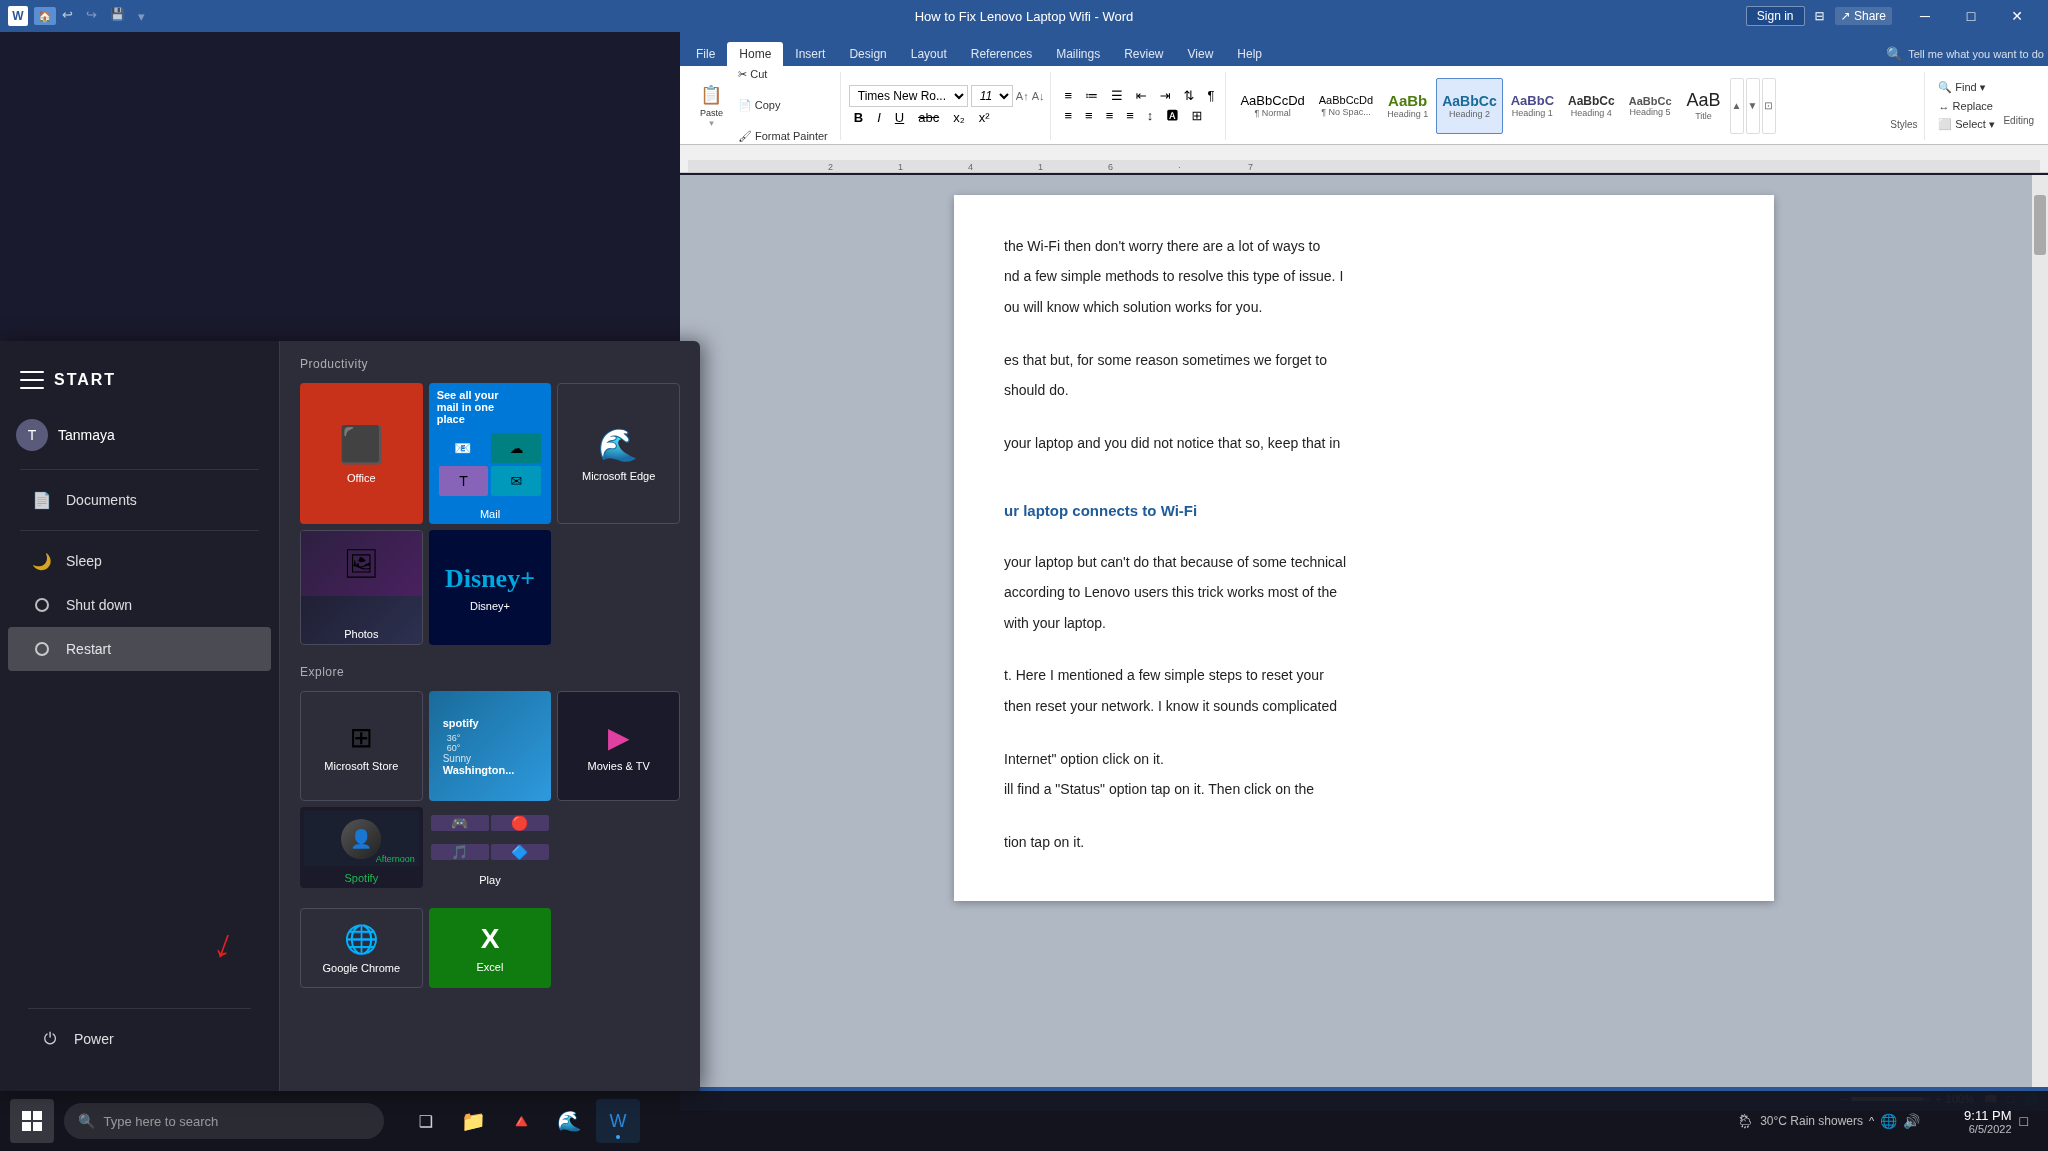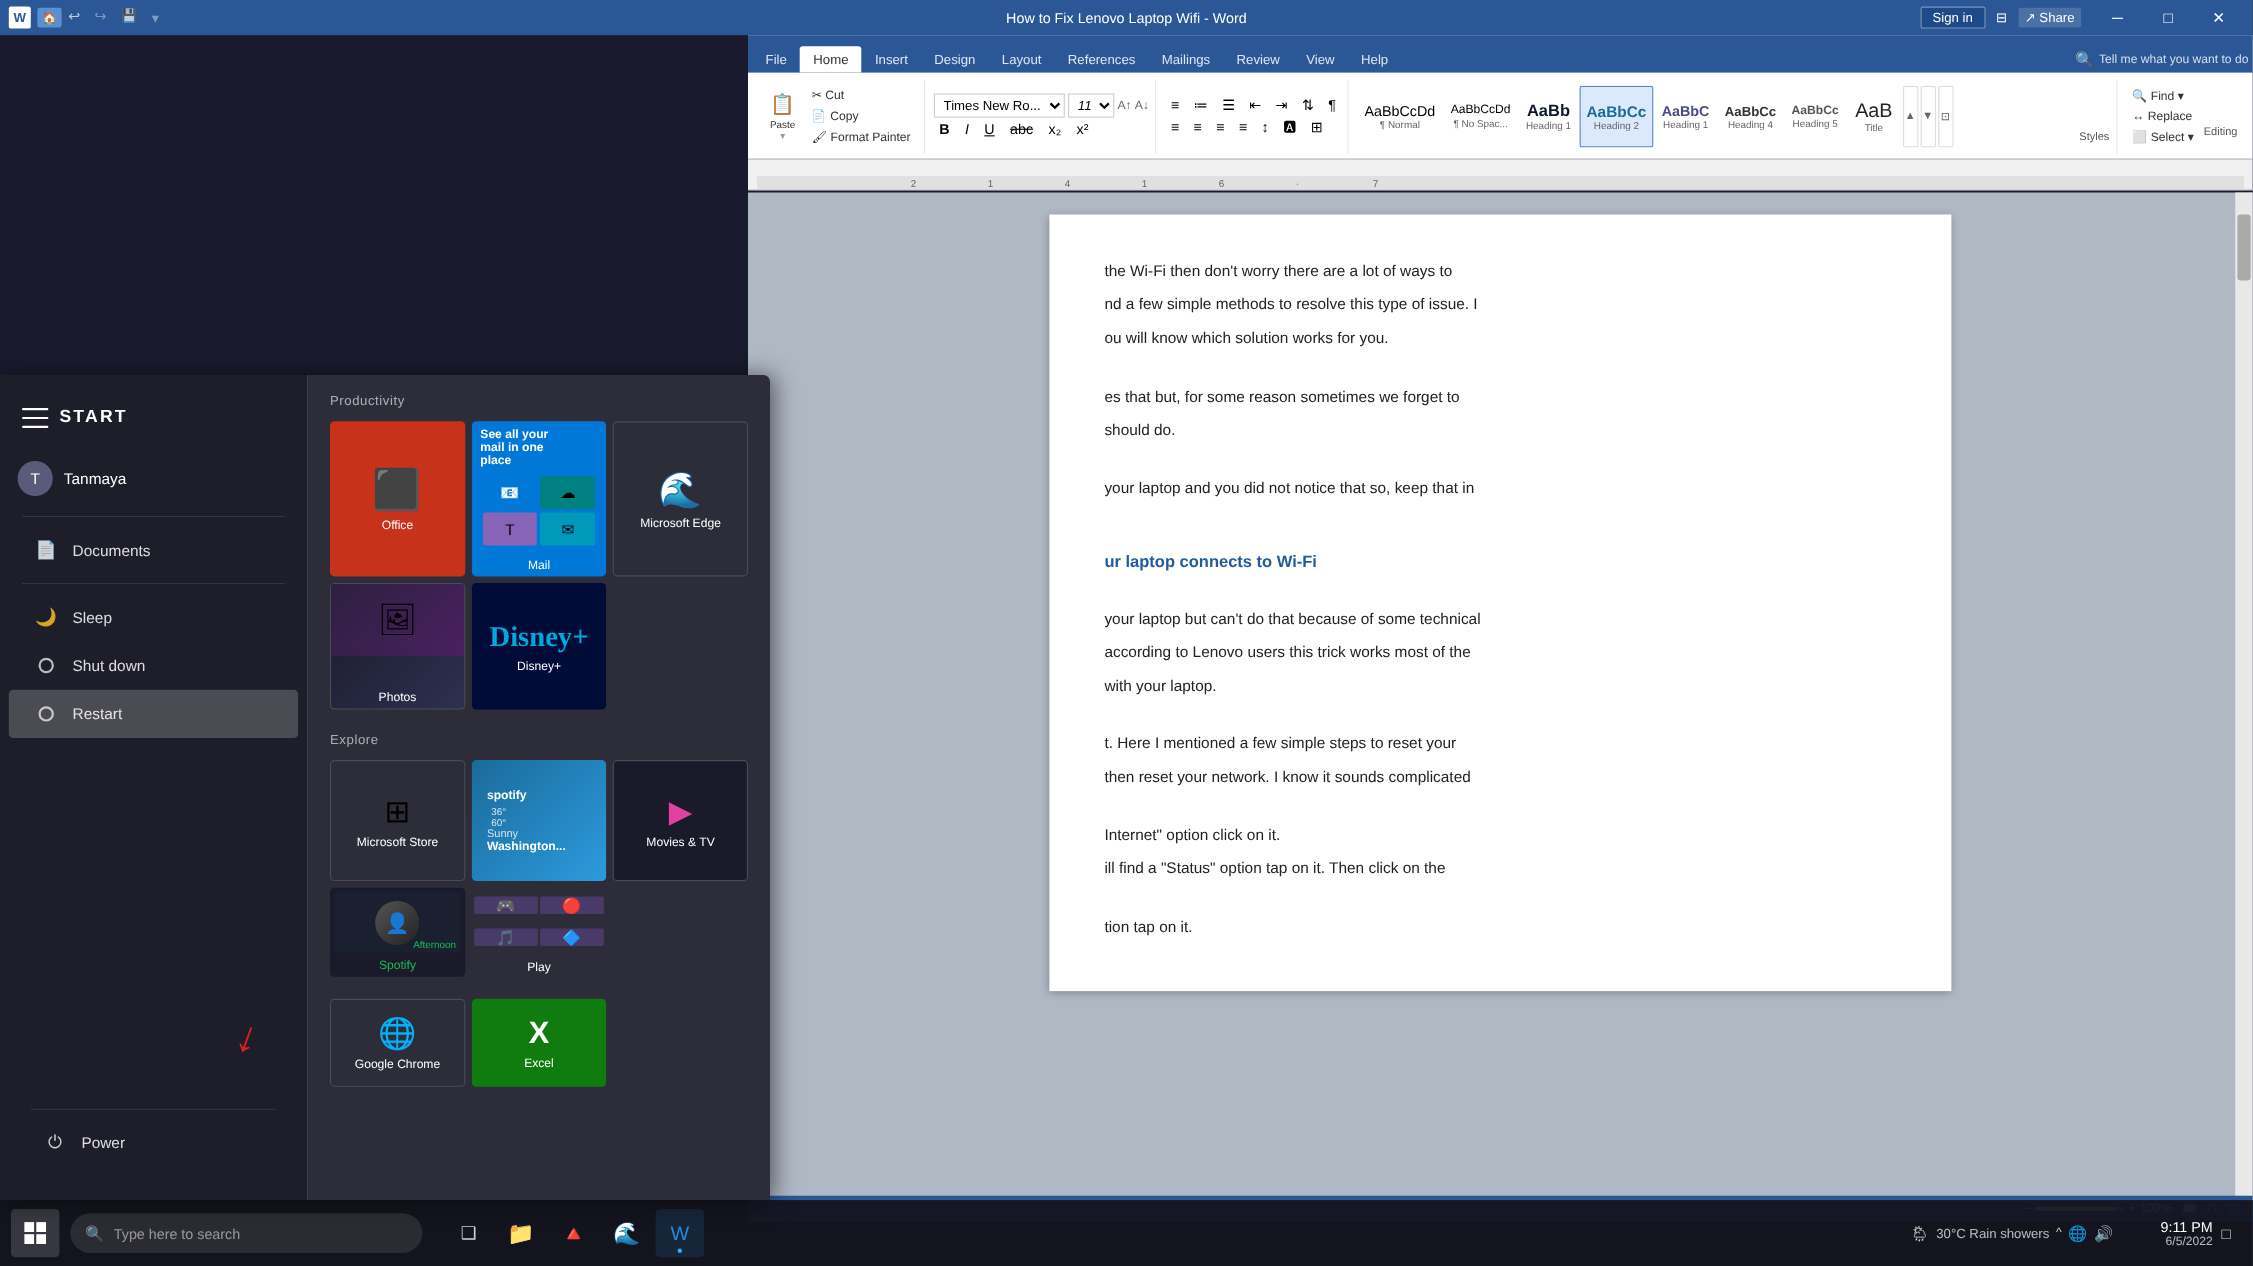--- a/index.html
+++ b/index.html
@@ -516,21 +516,21 @@
       color: #333;
       padding: 2px 6px;
       cursor: pointer;
       border-radius: 2px;
       white-space: nowrap;
     }
 
     
     .normal-sample { font-size: 13px; }
     .nospace-sample { font-size: 11px; line-height: 1.2; }
-    .h1-sample { font-size: 15px; color: #0f172a; font-weight: 600; }
+    .h1-sample { font-size: 15px; color: #4d7c0f; font-weight: 600; }
     .h2-sample { font-size: 14px; color: #1a6b9a; font-weight: 600; }
     .h3-sample { font-size: 13px; color: #4a4a8a; font-weight: 600; }
     .h4-sample { font-size: 12px; color: #333; font-weight: 700; }
     .h5-sample { font-size: 11px; color: #555; font-weight: 700; }
     .title-sample { font-size: 18px; color: #222; font-weight: 300; }
 
     .ribbon-scroll-btn {
       width: 14px;
       height: 56px;
       display: flex; align-items: center; justify-content: center;
@@ -636,21 +636,21 @@
   </div>
 
   <div class="word-ribbon-body">
 
     <div class="wrg">
       <div class="rib-btn">
         <div class="rib-btn-icon">📋</div>
         <div style="font-size:9px;">Paste</div>
         <div style="font-size:9px;color:#999;">▾</div>
       </div>
-      <div style="display:flex;flex-direction:column;gap:2px;">
+      <div style="display:flex;flex-direction:column;gap:14px;">
         <div class="edit-btn">✂ Cut</div>
         <div class="edit-btn">📄 Copy</div>
         <div class="edit-btn">🖌 Format Painter</div>
       </div>
     </div>
 
     <div class="wrg">
       <div style="display:flex;flex-direction:column;gap:2px;">
         <div style="display:flex;align-items:center;gap:3px;">
           <select class="font-select">

